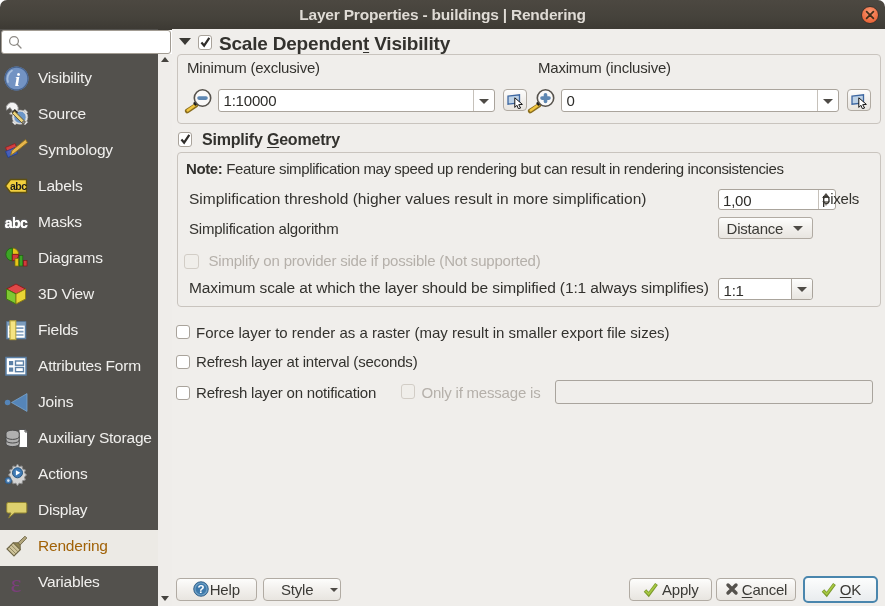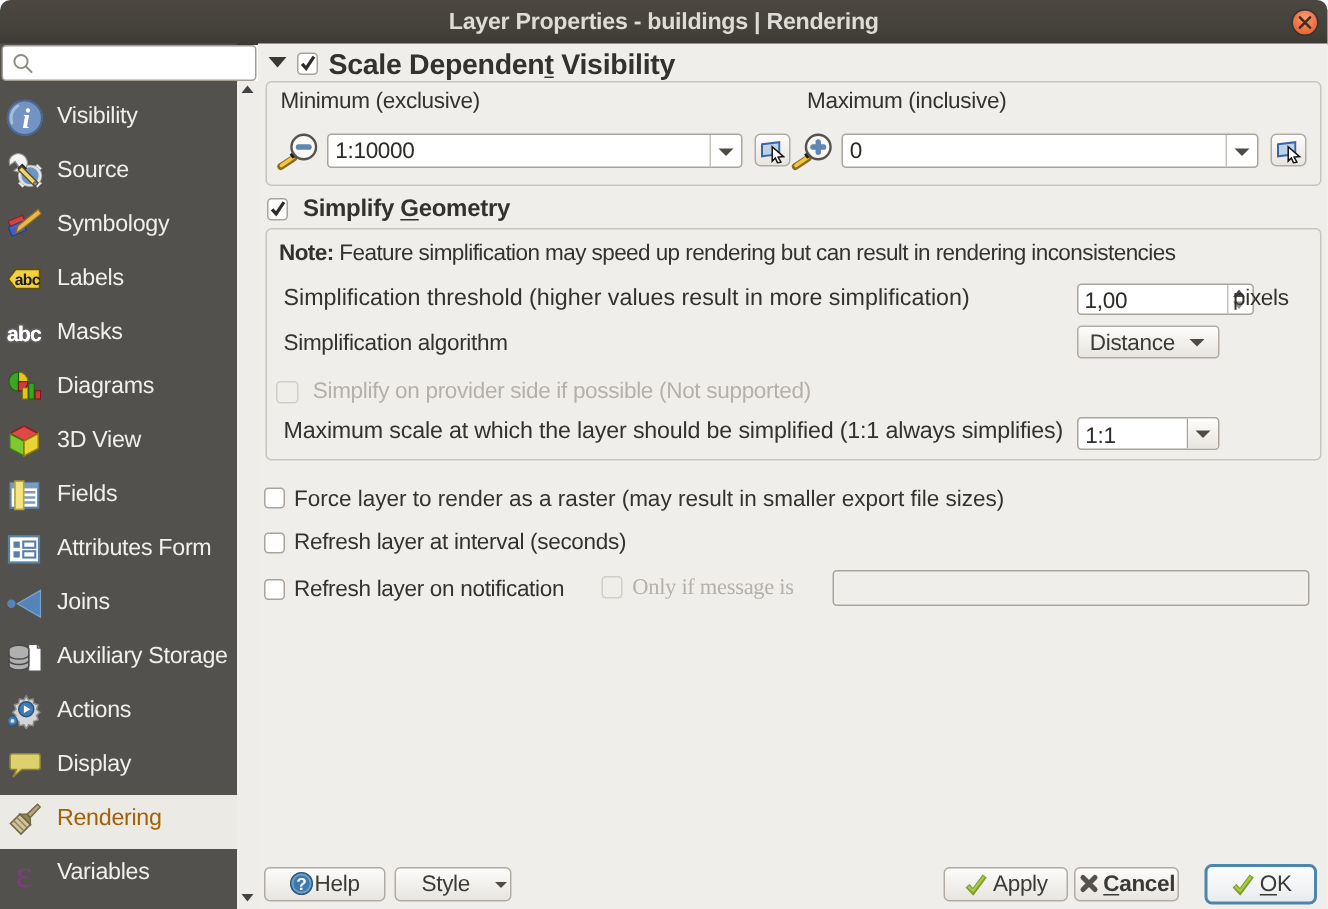--- a/index.html
+++ b/index.html
@@ -310,21 +310,21 @@
 
   <div class="cb" style="left:176px;top:324.5px;"></div>
   <div class="lab" style="left:196px;top:324px;letter-spacing:0;">Force layer to render as a raster (may result in smaller export file sizes)</div>
 
   <div class="cb" style="left:176px;top:355px;"></div>
   <div class="lab" style="left:196px;top:352.5px;">Refresh layer at interval (seconds)</div>
 
   <div class="cb" style="left:176px;top:385.5px;"></div>
   <div class="lab" style="left:196px;top:383.5px;">Refresh layer on notification</div>
   <div class="cb dis" style="left:400.5px;top:384px;width:14.5px;height:14.5px;"></div>
-  <div class="lab dis" style="left:421.5px;top:383.5px;font-family:Liberation Serif, serif;">Only if message is</div>
+  <div class="lab dis" style="left:421.5px;top:383.5px;">Only if message is</div>
   <div class="abs" style="left:555px;top:380px;width:318px;height:24px;background:#f0eeeb;border:1px solid #a9a49d;border-radius:3px;box-sizing:border-box;"></div>
 
   <div class="btn" style="left:176px;top:577.5px;width:80.5px;height:23px;">
       <div class="btncontent" style="gap:0;">
     <svg width="16" height="16" viewBox="0 0 16 16" style="margin-right:1px;">
           <circle cx="8" cy="8" r="7.3" fill="#3d79ab" stroke="#2a567e" stroke-width="0.8"></circle>
           <circle cx="8" cy="8" r="6" fill="none" stroke="#6fa0c4" stroke-width="1.2"></circle>
           <text x="8" y="12.2" font-size="11.5" font-weight="bold" fill="#fff" text-anchor="middle" font-family="Liberation Sans">?</text>
         </svg>
     <span>Help</span>
@@ -336,21 +336,21 @@
   </div>
   <div class="btn" style="left:629px;top:577.5px;width:82.5px;height:23px;">
       <div class="btncontent">
     <svg width="17" height="17" viewBox="0 0 17 17">
           <path d="M3 9.5 L6.7 13.5 L14.5 3" fill="none" stroke="#7c9b2d" stroke-width="3.4"></path>
           <path d="M3.4 9.9 L6.7 13 L14 3.4" fill="none" stroke="#a8c943" stroke-width="1.6"></path>
         </svg>
     <span>Apply</span>
   </div>
     </div>
-  <div class="btn" style="left:716px;top:577.5px;width:70px;height:23px;font-weight:bold;">
+  <div class="btn" style="left:716px;top:577.5px;width:80px;height:23px;">
       <div class="btncontent">
     <svg width="14" height="14" viewBox="0 0 14 14">
           <path d="M3 3 L11 11 M11 3 L3 11" stroke="#55524d" stroke-width="3.4" stroke-linecap="round"></path>
         </svg>
     <span><u>C</u>ancel</span>
   </div>
     </div>
   <div class="btn" style="left:803px;top:576px;width:75px;height:26.5px;border:2px solid #4a86ad;background:linear-gradient(#fcfdfd,#e9ecee);border-radius:5px;">
       <div class="btncontent">
     <svg width="17" height="17" viewBox="0 0 17 17">

